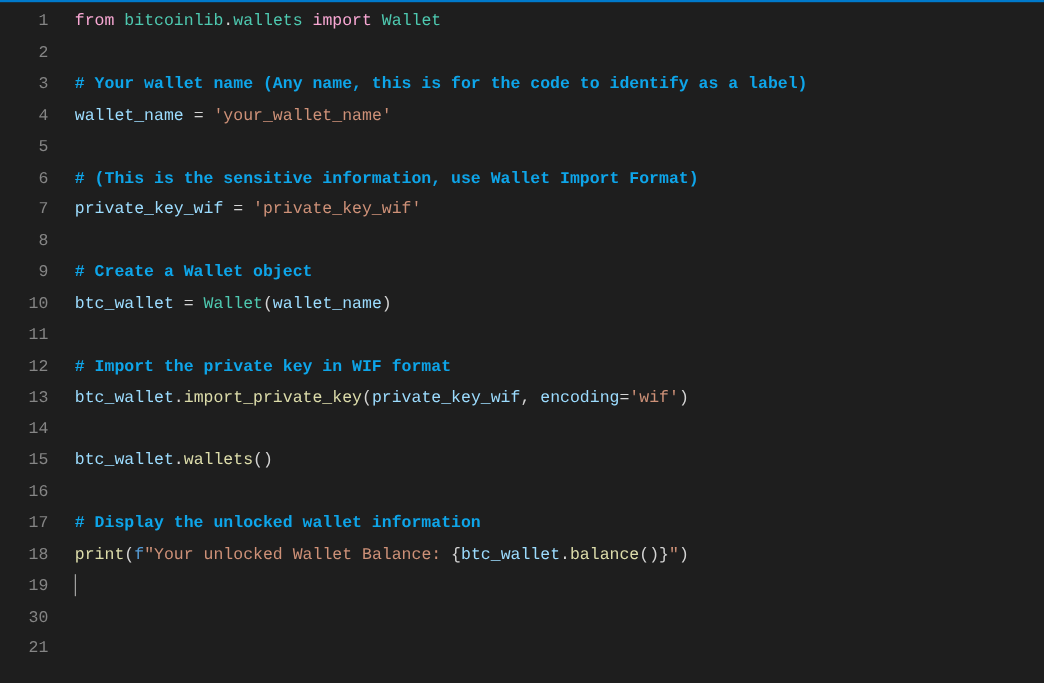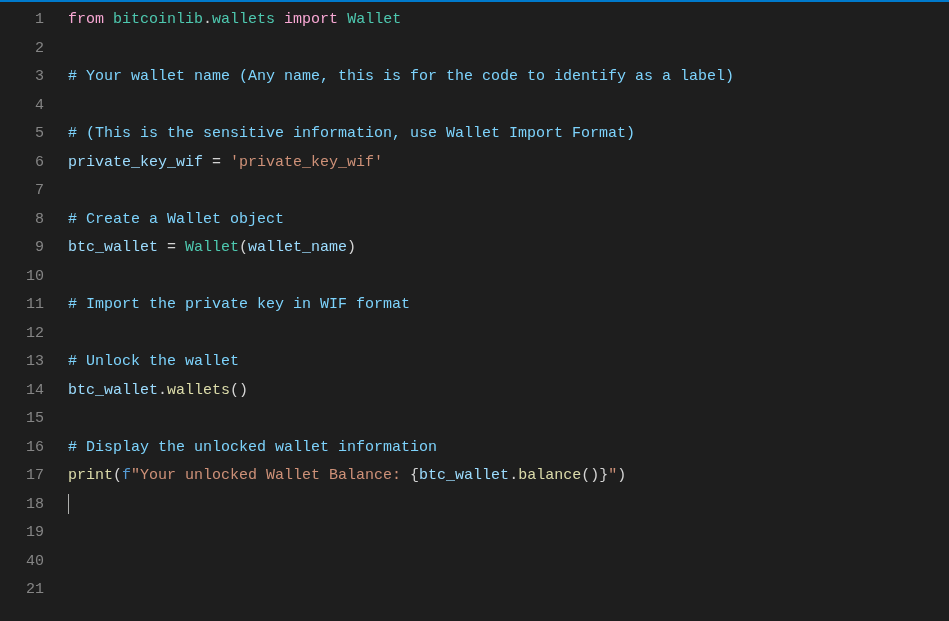--- a/index.html
+++ b/index.html
@@ -30,21 +30,21 @@
   .code {
     flex: 1;
     color: #d4d4d4;
     padding-left: 6px;
   }
   .line { height: 28.5px; line-height: 28.5px; white-space: pre; }
   .kw { color: #f9a8d4; }        
   .mod { color: #4ec9b0; }       
   .var { color: #9cdcfe; }       
   .str { color: #ce9178; }       
-  .cmt { color: #7dd3fc; }       
+  .cmt { color: #0ea5e9; font-weight: bold; }       
   .fn  { color: #dcdcaa; }       
   .op  { color: #d4d4d4; }       
   .blue { color: #569cd6; }      
   .cursor {
     display: inline-block;
     width: 1px; height: 20px;
     background: #aeafad;
     vertical-align: middle;
     margin-left: 0px;
   }
@@ -66,36 +66,37 @@
       <div class="ln">10</div>
       <div class="ln">11</div>
       <div class="ln">12</div>
       <div class="ln">13</div>
       <div class="ln">14</div>
       <div class="ln">15</div>
       <div class="ln">16</div>
       <div class="ln">17</div>
       <div class="ln">18</div>
       <div class="ln">19</div>
-      <div class="ln">40</div>
+      <div class="ln">30</div>
       <div class="ln">21</div>
     </div>
   <div class="code">
       <div class="line"><span class="kw">from</span><span class="op"> </span><span class="mod">bitcoinlib</span><span class="op">.</span><span class="mod">wallets</span><span class="op"> </span><span class="kw">import</span><span class="op"> </span><span class="mod">Wallet</span></div>
       <div class="line"></div>
       <div class="line"><span class="cmt"># Your wallet name (Any name, this is for the code to identify as a label)</span></div>
+      <div class="line"><span class="var">wallet_name</span><span class="op"> = </span><span class="str">'your_wallet_name'</span></div>
       <div class="line"></div>
       <div class="line"><span class="cmt"># (This is the sensitive information, use Wallet Import Format)</span></div>
       <div class="line"><span class="var">private_key_wif</span><span class="op"> = </span><span class="str">'private_key_wif'</span></div>
       <div class="line"></div>
       <div class="line"><span class="cmt"># Create a Wallet object</span></div>
       <div class="line"><span class="var">btc_wallet</span><span class="op"> = </span><span class="mod">Wallet</span><span class="op">(</span><span class="var">wallet_name</span><span class="op">)</span></div>
       <div class="line"></div>
       <div class="line"><span class="cmt"># Import the private key in WIF format</span></div>
+      <div class="line"><span class="var">btc_wallet</span><span class="op">.</span><span class="fn">import_private_key</span><span class="op">(</span><span class="var">private_key_wif</span><span class="op">, </span><span class="var">encoding</span><span class="op">=</span><span class="str">'wif'</span><span class="op">)</span></div>
       <div class="line"></div>
-      <div class="line"><span class="cmt"># Unlock the wallet</span></div>
       <div class="line"><span class="var">btc_wallet</span><span class="op">.</span><span class="fn">wallets</span><span class="op">()</span></div>
       <div class="line"></div>
       <div class="line"><span class="cmt"># Display the unlocked wallet information</span></div>
       <div class="line"><span class="fn">print</span><span class="op">(</span><span class="blue">f</span><span class="str">"Your unlocked Wallet Balance: </span><span class="op">{</span><span class="var">btc_wallet</span><span class="op">.</span><span class="fn">balance</span><span class="op">()}</span><span class="str">"</span><span class="op">)</span></div>
       <div class="line"><span class="cursor"></span></div>
     </div>
 </div>
 
 </body></html>

